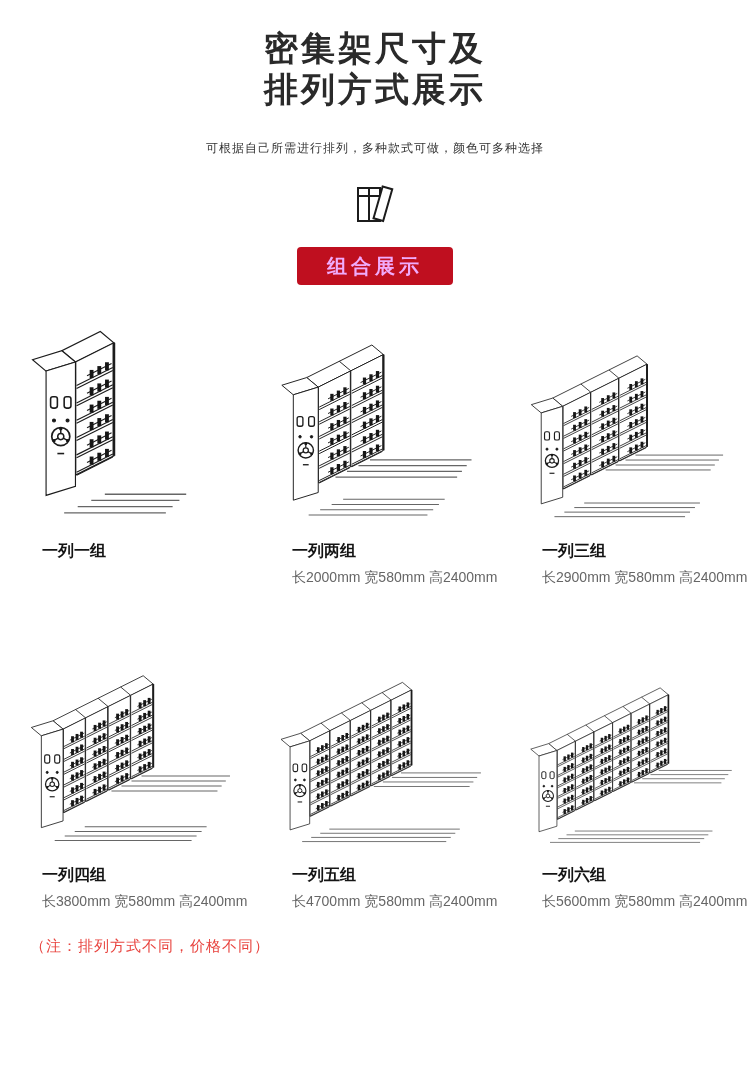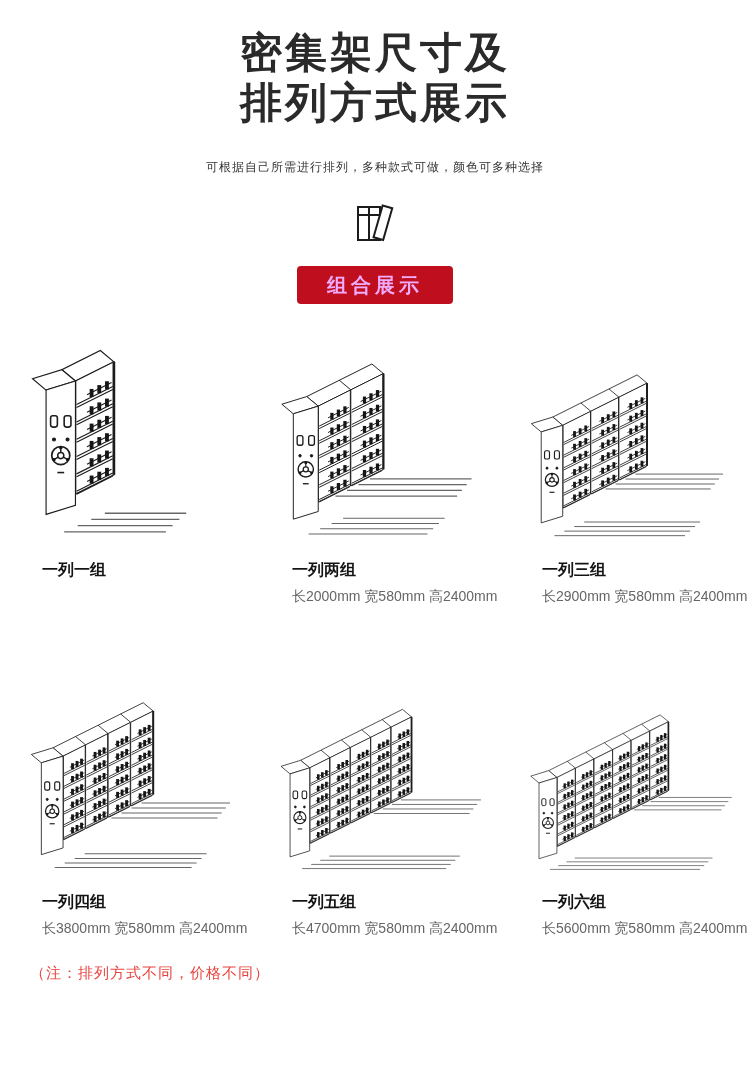--- a/index.html
+++ b/index.html
@@ -1,28 +1,28 @@
 <!DOCTYPE html>
 <html><head>
 <meta charset="utf-8">
 <style>
   html,body{margin:0;padding:0;background:#ffffff;}
   body{font-family:"Liberation Sans","DejaVu Sans",sans-serif;}
   .page{position:relative;width:750px;height:1075px;margin:0 auto;background:#ffffff;overflow:hidden;}
 
-  .title{margin:28px 0 0;text-align:center;font-size:42px;line-height:1.2;
+  .title{margin:28px 0 0;text-align:center;font-size:34px;line-height:1.2;
          font-weight:700;color:#2a2a2a;letter-spacing:3px;}
   .subtitle{margin-top:30px;text-align:center;font-size:12px;color:#333333;letter-spacing:1px;}
 
   .icon-wrap{margin-top:22px;display:flex;justify-content:center;}
   .badge-wrap{margin-top:16px;display:flex;justify-content:center;}
   .badge{background:#bf0f1f;color:#ffffff;font-size:20px;font-weight:700;
          letter-spacing:4px;padding:8px 30px;border-radius:4px;line-height:22px;}
 
-  .grid{margin-top:42px;display:grid;grid-template-columns:250px 250px 250px;row-gap:32px;}
+  .grid{margin-top:42px;display:grid;grid-template-columns:250px 250px 250px;row-gap:24px;}
   .cell{padding-left:42px;box-sizing:border-box;}
   .art{display:flex;align-items:flex-end;margin-left:-14px;}
   .row1 .art{height:200px;width:205px;}
   .row2 .art{height:240px;width:212px;}
   .art svg{width:100%;height:100%;display:block;}
   .pname{margin-top:14px;font-size:16px;font-weight:700;color:#141414;}
   .pdims{margin-top:7px;font-size:14px;color:#666666;}
 
   .note{margin:26px 12px 0 30px;font-size:15px;color:#e8433e;letter-spacing:1px;}
 </style>

